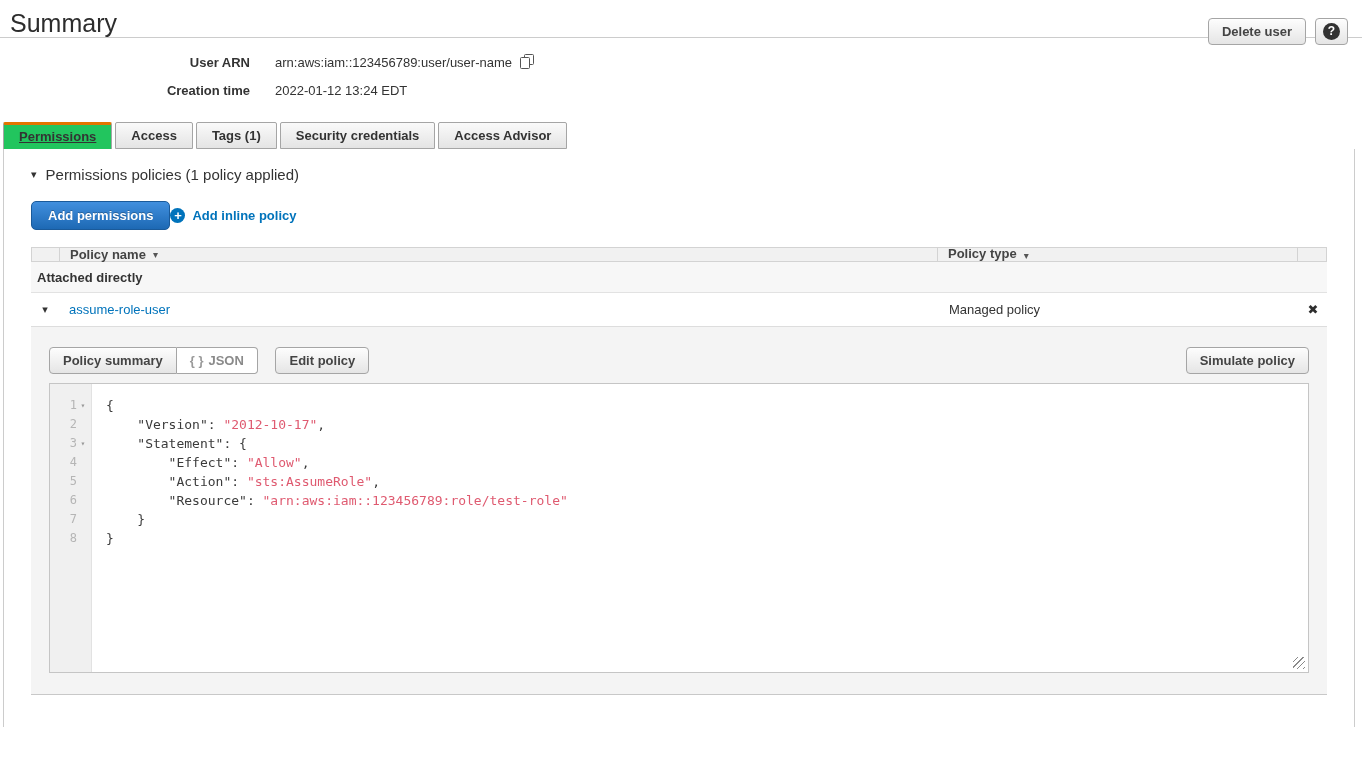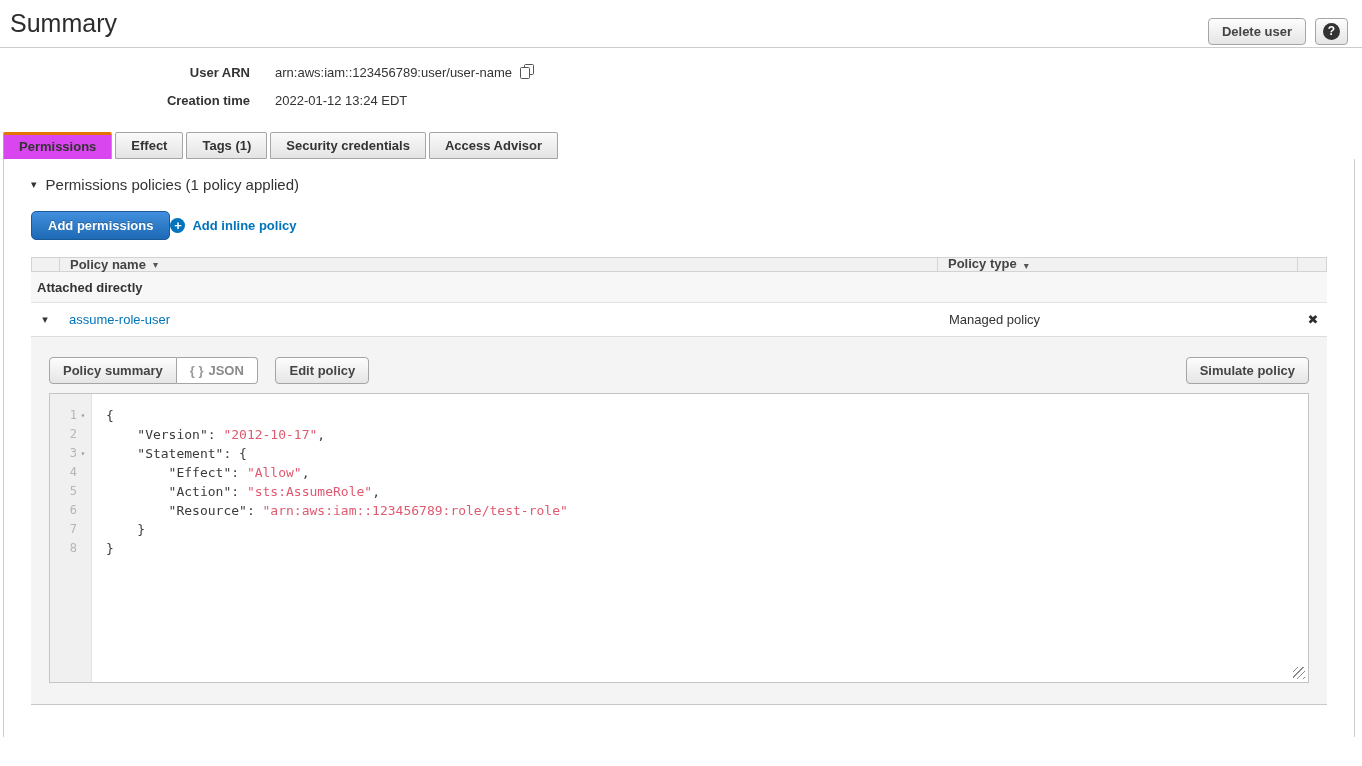--- a/index.html
+++ b/index.html
@@ -4,21 +4,21 @@
 <style>
   * { box-sizing: border-box; }
   html,body { margin:0; padding:0; }
   body {
     width:1362px; height:766px; background:#fff; overflow:hidden;
     font-family:"Liberation Sans","DejaVu Sans",sans-serif;
     font-size:13px; color:#333; position:relative;
   }
 
   
-  .page-header { height:48px; padding:8px 10px 0 10px; border-bottom:1px solid #ccc;
+  .page-header { height:38px; padding:8px 10px 0 10px; border-bottom:1px solid #ccc;
     display:flex; justify-content:space-between; align-items:flex-start; }
   .page-title { font-size:25px; font-weight:400; color:#2d2d2d; margin:0; line-height:30px; }
   .header-actions { display:flex; gap:9px; margin-top:10px; margin-right:4px;justify-content:center; }
 
   .aws-btn {
     display:inline-flex; align-items:center; justify-content:center;
     padding:5px 13px; font-size:13px; font-weight:bold; color:#444;
     background:linear-gradient(#fdfdfd,#e5e5e5); border:1px solid #a5a5a5;
     border-radius:4px; cursor:pointer; white-space:nowrap;
     box-shadow:inset 0 1px 0 rgba(255,255,255,.6);
@@ -36,21 +36,21 @@
 
   
   .tab-bar { display:flex; align-items:flex-end; padding-left:3px; }
   .tab {
     height:27px; padding:0 15px; margin-right:3px; cursor:pointer;
     font-weight:bold; color:#333; line-height:25px;
     background:linear-gradient(#fafafa,#e4e4e4);
     border:1px solid #a5a5a5; border-radius:2px 2px 0 0;
   }
   .tab.active {
-    background:#d946ef; border-top:3px solid #e37400; border-bottom:none; line-height:23px;
+    background:#22c55e; border-top:3px solid #e37400; border-bottom:none; line-height:23px;text-decoration:underline;
   }
 
   
   .tab-panel {
     margin:0 7px 0 3px; border-left:1px solid #ccc; border-right:1px solid #ccc;
     padding:0 27px; min-height:578px;
   }
   .section-header { padding-top:17px; display:flex; align-items:center; cursor:pointer;
     font-size:15px; color:#333; }
   .section-caret { font-size:11px; margin-right:9px; color:#333; }
@@ -136,21 +136,21 @@
           </svg></span></div>
     </div>
     <div class="info-row">
       <div class="info-label">Creation time</div>
       <div class="info-value">2022-01-12 13:24 EDT</div>
     </div>
   </div>
 
 <div class="tab-bar">
     <div class="tab active">Permissions</div>
-    <div class="tab">Effect</div>
+    <div class="tab">Access</div>
     <div class="tab">Tags (1)</div>
     <div class="tab">Security credentials</div>
     <div class="tab">Access Advisor</div>
   </div>
 
 <div class="tab-panel">
 
   <div class="section-header">
     <span class="section-caret">▾</span>
     <span>Permissions policies (1 policy applied)</span>

